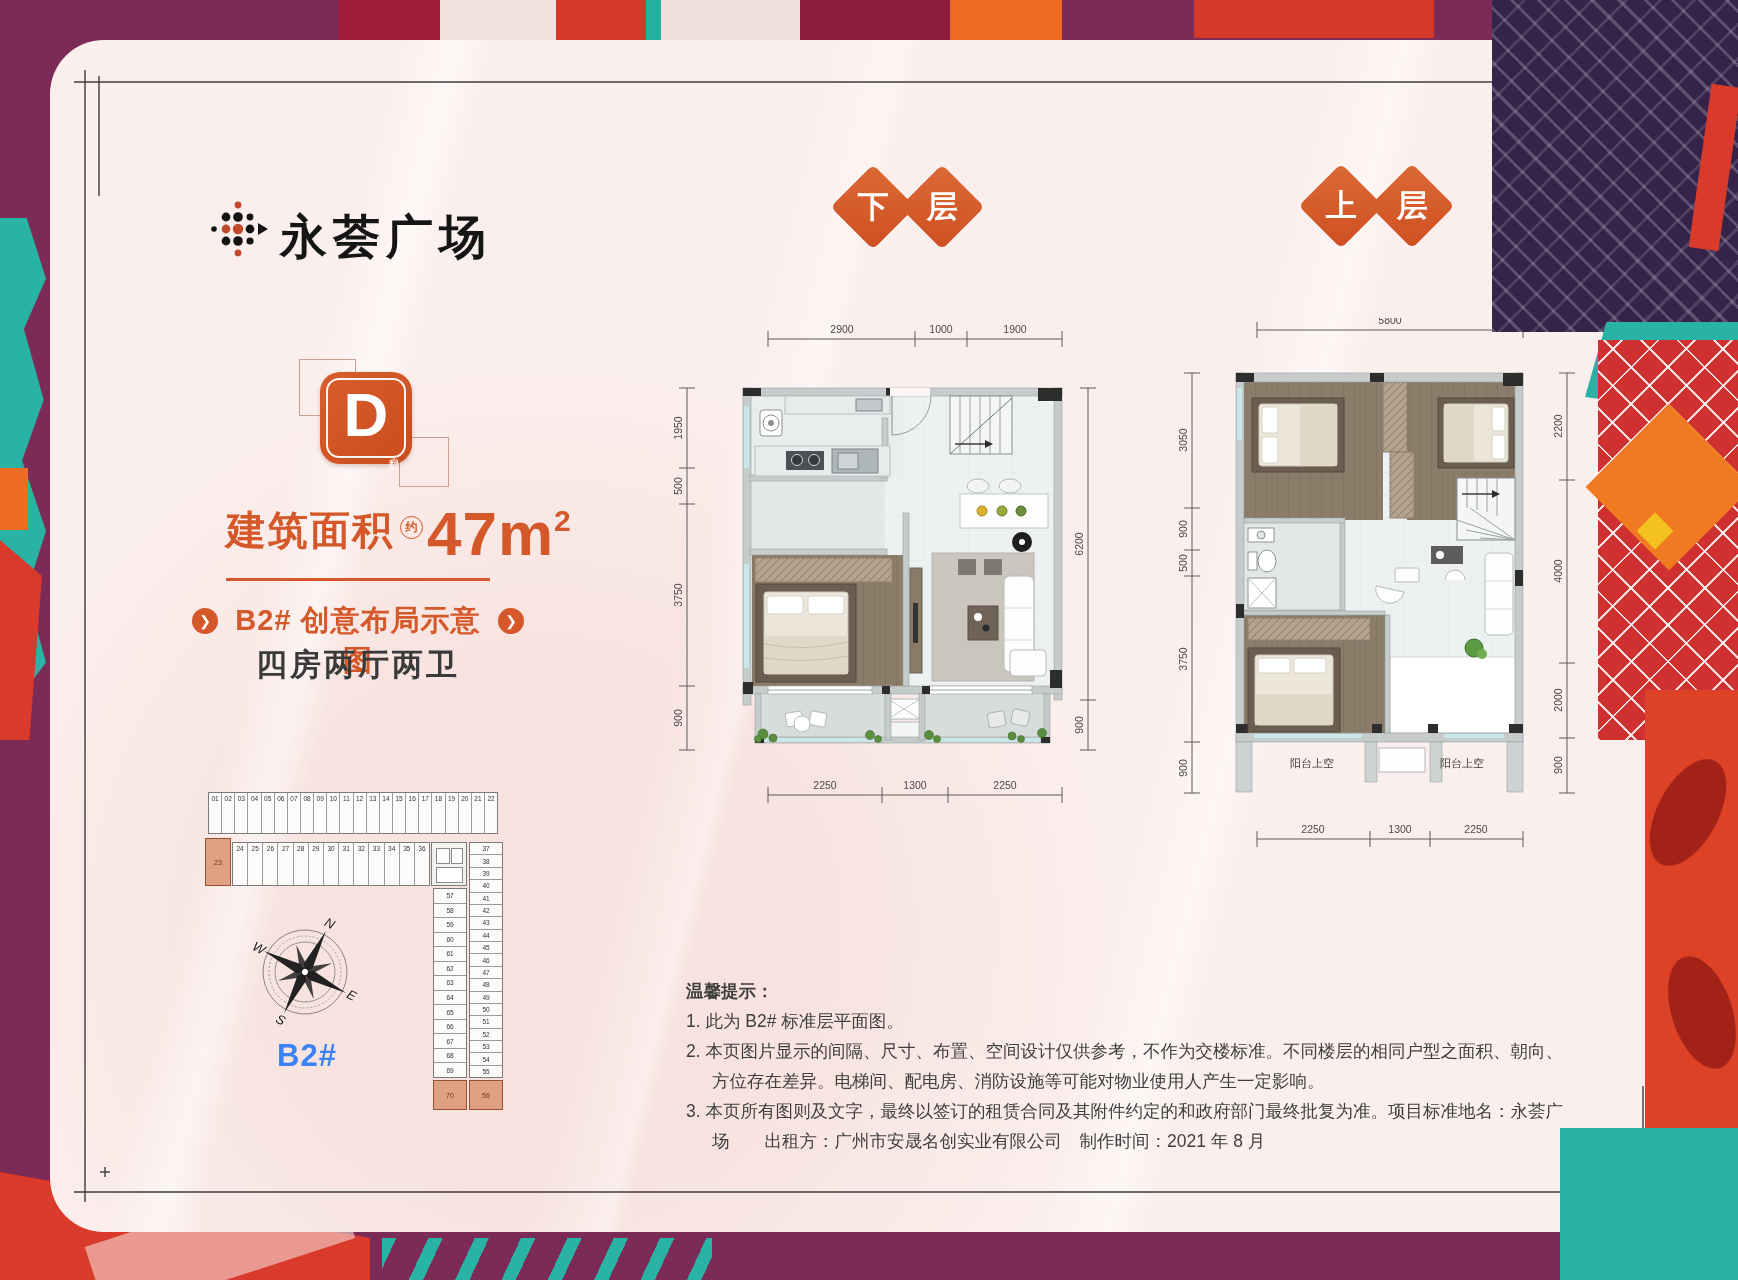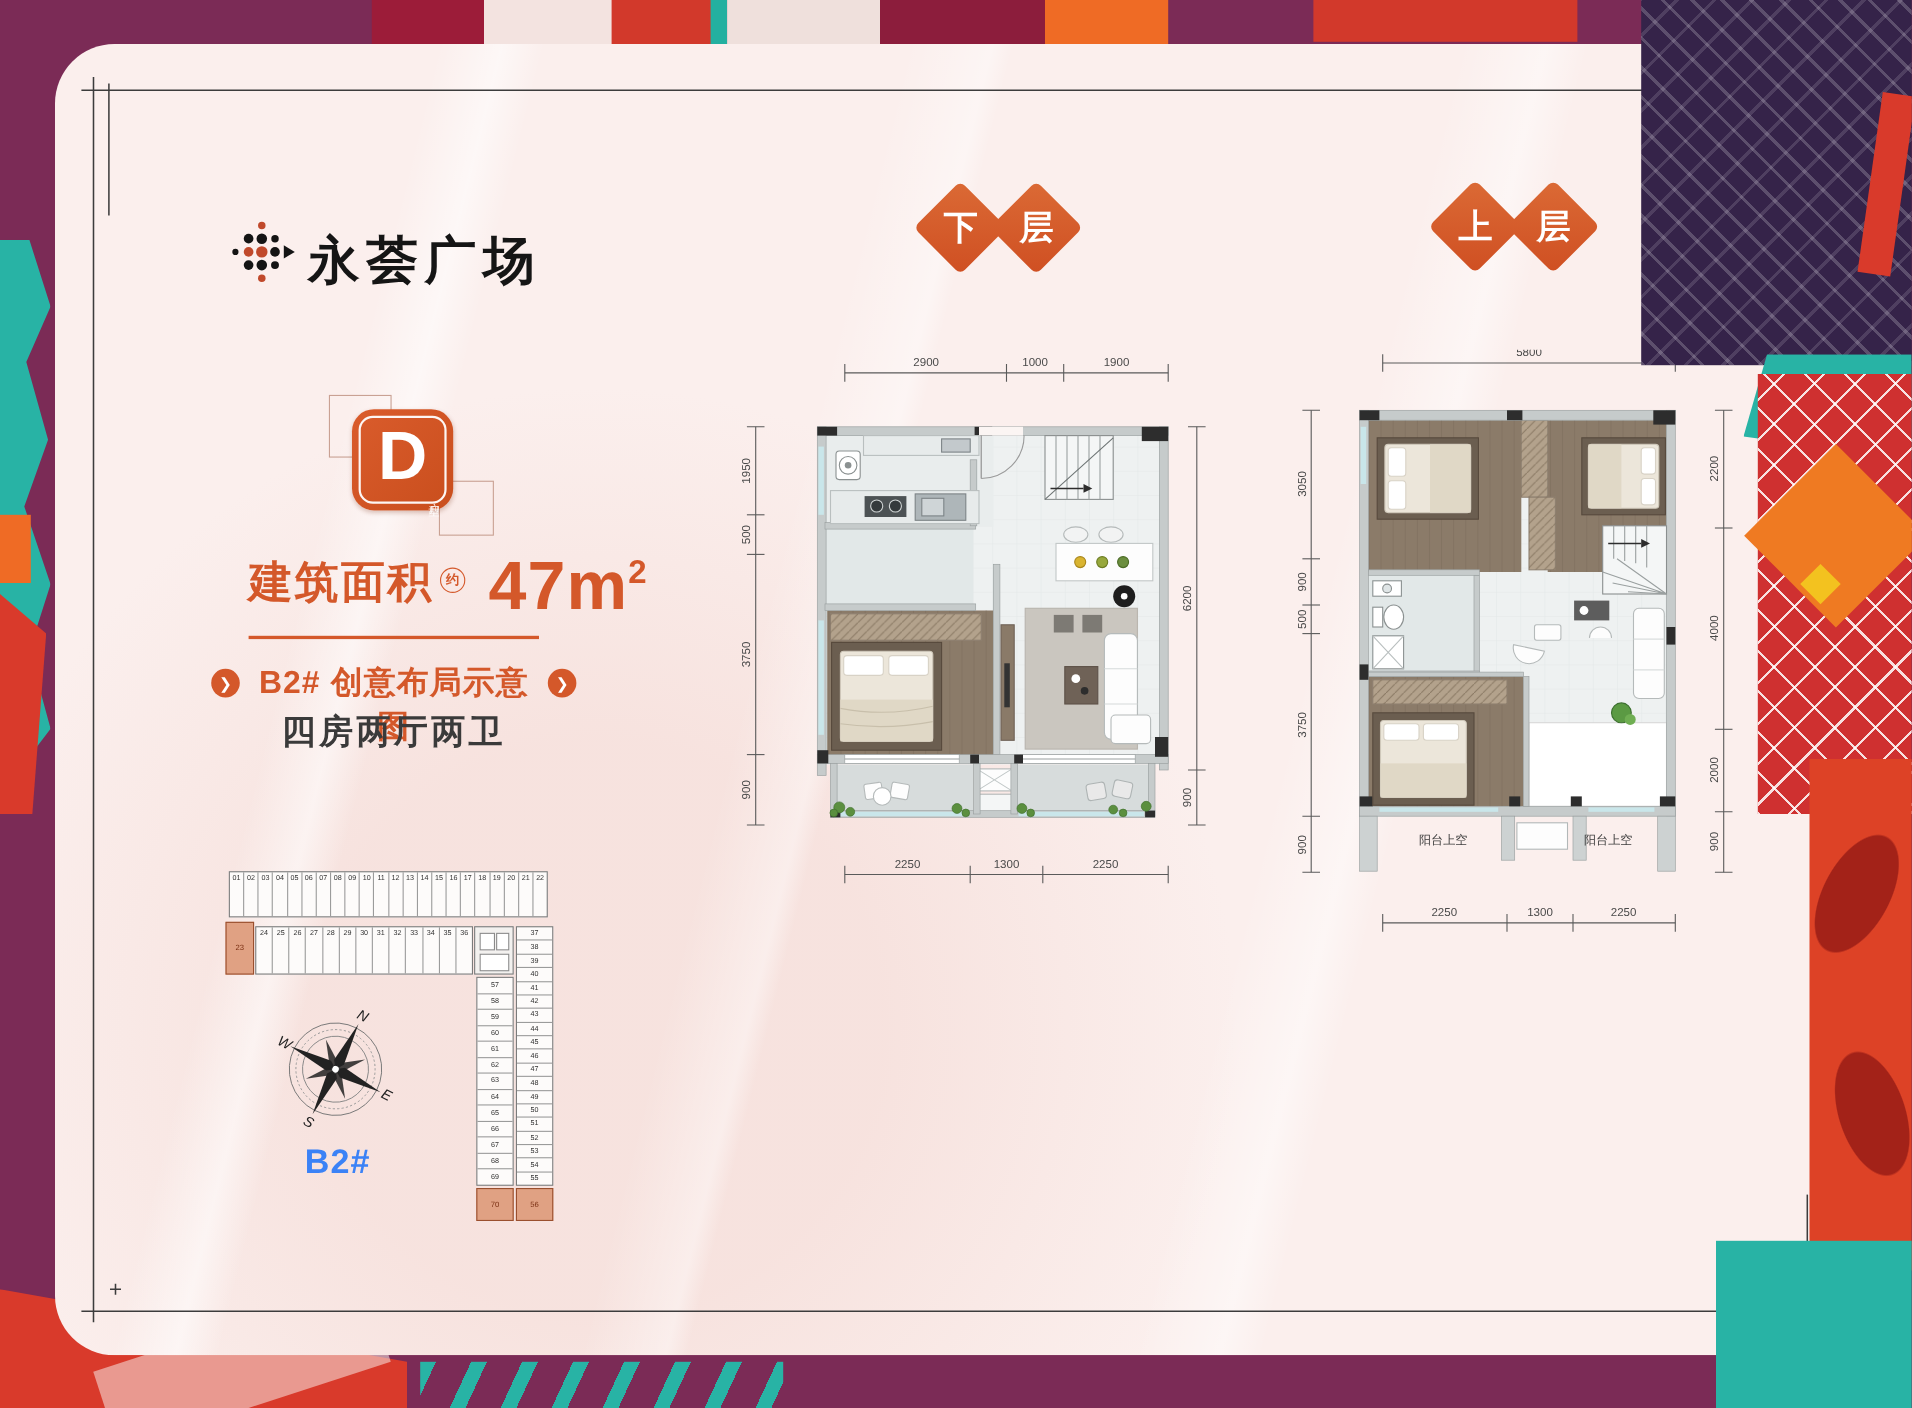--- a/index.html
+++ b/index.html
@@ -68,21 +68,21 @@
   .badge-d::after{content:"";position:absolute;inset:6px;border:2px solid rgba(255,255,255,.95);border-radius:13px;}
   .badge-d .bd{position:absolute;left:0;top:-4px;width:100%;height:100%;display:flex;align-items:center;justify-content:center;
     font-size:62px;font-weight:900;color:#fff;}
   .badge-d .ht{position:absolute;right:12px;bottom:11px;writing-mode:vertical-rl;font-size:10px;color:#fff;letter-spacing:2px;z-index:2;}
 
   
   .area-row{left:226px;top:506px;display:flex;align-items:center;color:#d4582a;}
   .area-prefix{font-size:40px;font-weight:900;letter-spacing:2px;line-height:1;padding-bottom:8px;}
   .area-approx{width:21px;height:21px;border:1.5px solid #d4582a;border-radius:50%;font-size:12px;
     display:flex;align-items:center;justify-content:center;margin:0 4px 14px 6px;font-weight:700;}
-  .area-value{font-size:62px;font-weight:900;line-height:.9;letter-spacing:1px;margin-left:17px;}
+  .area-value{font-size:62px;font-weight:900;line-height:.9;letter-spacing:1px;}
   .area-sup{font-size:30px;font-weight:900;line-height:1;margin-bottom:26px;}
   .area-underline{left:226px;top:578px;width:264px;height:3px;background:#d4582a;}
 
   
   .sub-arrow{width:26px;height:26px;border-radius:50%;background:#d4582a;color:#fff;
     display:flex;align-items:center;justify-content:center;font-size:14px;font-weight:900;}
   .subtitle{left:224px;top:601px;width:268px;text-align:center;font-size:29px;font-weight:800;color:#d4582a;letter-spacing:1px;}
   .layout-desc{left:226px;top:644px;width:264px;text-align:center;font-size:31px;font-weight:700;color:#3a3a3a;letter-spacing:3px;}
 
   
@@ -630,20 +630,26 @@
           <text x="0" y="-50">N</text>
           <text x="-52" y="4">W</text>
           <text x="0" y="58">S</text>
           <text x="52" y="4">E</text>
         </g>
       </g>
     </svg>
     <div class="abs b2-label">B2#</div>
   </div>
 
+  <div class="abs content notes">
+    <div class="nt">温馨提示：</div>
+    <p>1. 此为 B2# 标准层平面图。</p>
+    <p>2. 本页图片显示的间隔、尺寸、布置、空间设计仅供参考，不作为交楼标准。不同楼层的相同户型之面积、朝向、方位存在差异。电梯间、配电房、消防设施等可能对物业使用人产生一定影响。</p>
+    <p>3. 本页所有图则及文字，最终以签订的租赁合同及其附件约定的和政府部门最终批复为准。项目标准地名：永荟广场　　出租方：广州市安晟名创实业有限公司　制作时间：2021 年 8 月</p>
+  </div>
 
   <div class="abs bg-right-purple"></div>
   <div class="abs bg-right-redstreak"></div>
   <div class="abs bg-right-tealwedge"></div>
   <div class="abs bg-right-lattice">
     <div class="abs bg-lat-diamond"></div>
     <div class="abs bg-lat-diamond2"></div>
   </div>
   <div class="abs bg-right-redcol">
     <div class="abs bg-leaf" style="left:8px;top:55px;width:70px;height:135px;transform:rotate(28deg);"></div>

